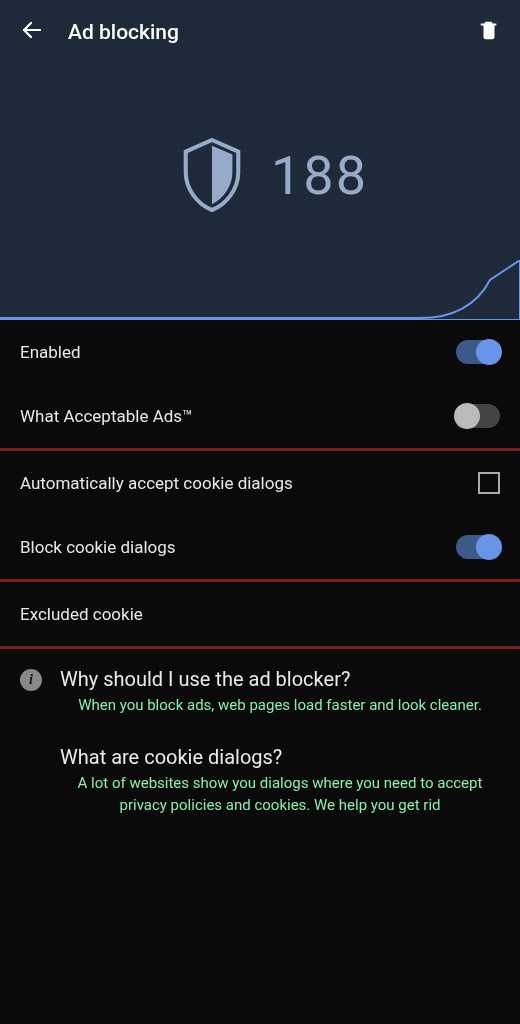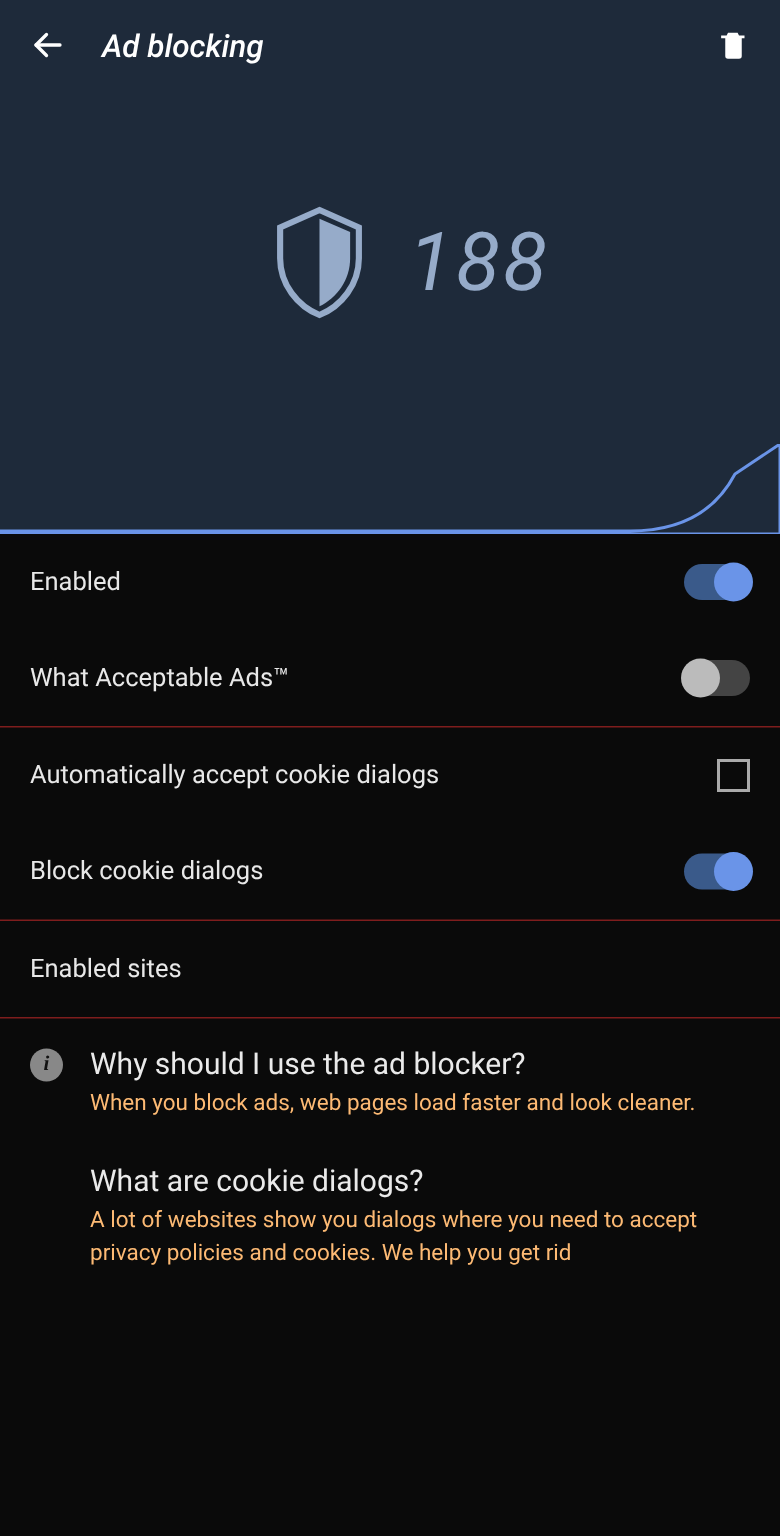--- a/index.html
+++ b/index.html
@@ -6,23 +6,22 @@
   body {
     width: 520px;
     height: 1024px;
     background: #0a0a0a;
     font-family: -apple-system, BlinkMacSystemFont, "Segoe UI", Roboto, sans-serif;
     color: #e4e4e4;
     overflow: hidden;
   }
   .header {
     background: #1e2a3a;
-    height: 356px;
+    height: 320px;
     position: relative;
-    font-style: italic;
   }
   .topbar {
     display: flex;
     align-items: center;
     padding: 18px 20px;
     gap: 24px;
   }
   .back-btn { cursor: pointer; }
   .title {
     font-size: 21px;
@@ -47,21 +46,21 @@
     letter-spacing: 2px;
   }
   .wave {
     position: absolute;
     bottom: 0;
     left: 0;
     width: 100%;
     height: 60px;
   }
   .section {
-    border-bottom: 1px solid #7f1d1d;
+    border-bottom: 3px solid #7f1d1d;
   }
   .row {
     display: flex;
     align-items: center;
     padding: 20px 20px;
     min-height: 64px;
   }
   .row-label {
     flex: 1;
     font-size: 17px;
@@ -114,22 +113,23 @@
   }
   .info-content { flex: 1; }
   .info-block { margin-bottom: 28px; }
   .info-q {
     font-size: 20px;
     color: #eaeaea;
     margin-bottom: 4px;
   }
   .info-a {
     font-size: 15px;
-    color: #fdba74;
+    color: #86efac;
     line-height: 1.45;
+    text-align: center;
   }
 </style>
 </head>
 <body>
 
 <div class="header">
   <div class="topbar">
     <div class="back-btn">
       <svg width="24" height="24" viewBox="0 0 24 24" fill="none" stroke="#fff" stroke-width="2.2" stroke-linecap="round" stroke-linejoin="round">
           <line x1="20" y1="12" x2="4" y2="12"></line>
@@ -179,21 +179,21 @@
   <div class="row">
     <div class="row-label">Block cookie dialogs</div>
     <div class="switch switch-on">
         <div class="switch-knob"></div>
       </div>
   </div>
 </div>
 
 <div class="section">
   <div class="row">
-    <div class="row-label">Enabled sites</div>
+    <div class="row-label">Excluded cookie</div>
   </div>
 </div>
 
 <div class="info-section">
   <div class="info-icon">i</div>
   <div class="info-content">
     <div class="info-block">
       <div class="info-q">Why should I use the ad blocker?</div>
       <div class="info-a">When you block ads, web pages load faster and look cleaner.</div>
     </div>

